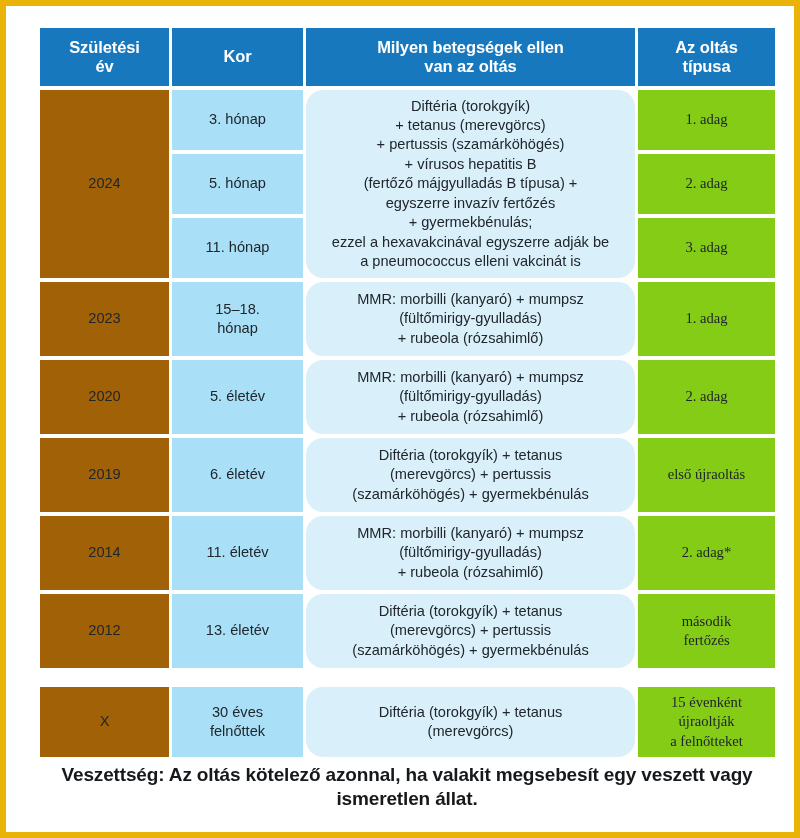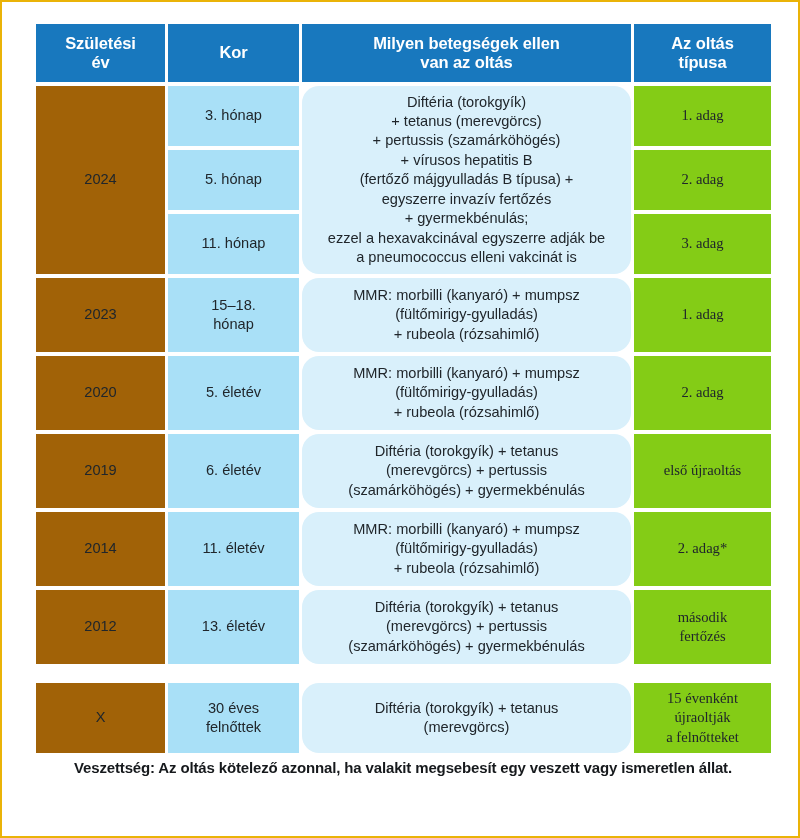--- a/index.html
+++ b/index.html
@@ -10,21 +10,21 @@
   body {
     font-family: "Liberation Sans", sans-serif;
     -webkit-font-smoothing: antialiased;
   }
   #page {
     position: relative;
     width: 800px;
     height: 838px;
     background: #ffffff;
     box-sizing: border-box;
-    border: 2px solid #eab308;
+    border: 6px solid #eab308;
     overflow: hidden;
   }
 
   .table-wrap {
     position: absolute;
     left: 31px;
     top: 18px;
     width: 738px;
   }
 
@@ -72,21 +72,21 @@
   td.disease { background: #d9f0fb; border-radius: 17px; }
   td.type    { background: #84cc16; font-family: Liberation Serif, serif; }
 
   .footer {
     position: absolute;
     left: 31px;
     top: 757px;
     width: 740px;
   }
   .rabies {
-    font-size: 15px;
+    font-size: 19px;
     font-weight: bold;
     color: #16191c;
     text-align: center;
     line-height: 1.25;
     letter-spacing: -0.15px;
   }
   .notes {
     margin-top: 12px;
     position: relative;
     font-size: 13.8px;

